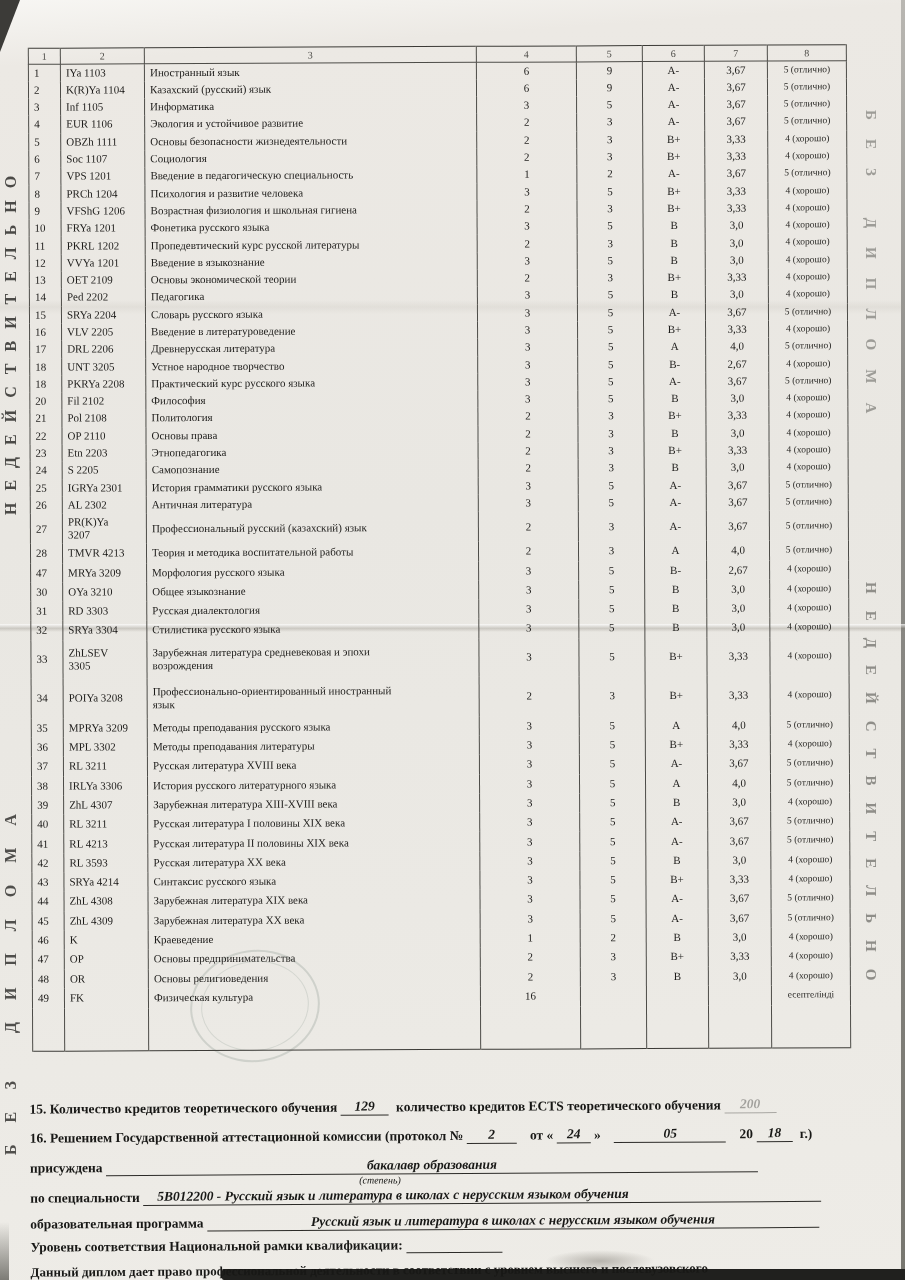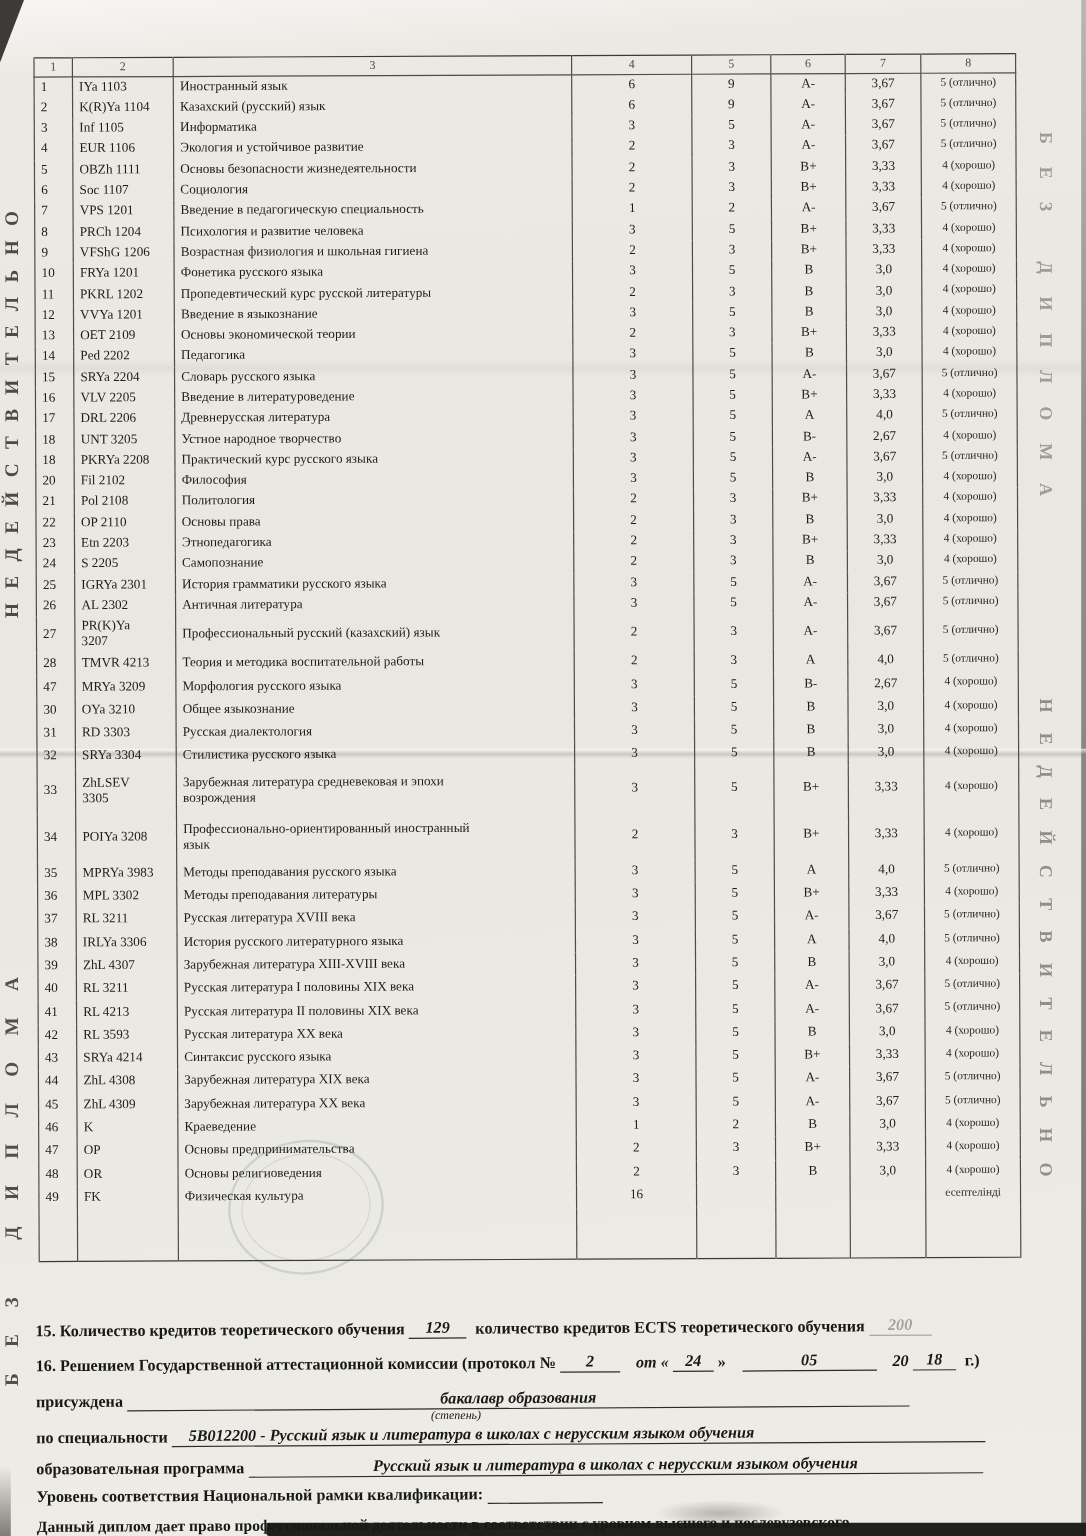--- a/index.html
+++ b/index.html
@@ -70,21 +70,21 @@
     font-style:italic;font-weight:bold;font-size:13.5px;vertical-align:bottom;}
   .w48{width:48px;} .w52{width:52px;margin-top:40px;} .w50{width:50px;} .w34{width:34px;}
   .w110{width:112px;} .w36{width:36px;}
   .faint{opacity:.35;}
   .uline{display:inline-block;border-bottom:1.3px solid #2c2b28;vertical-align:bottom;}
   .deg{width:652px;text-align:center;}
   .specv{width:664px;text-align:left;padding-left:14px;}
   .progv{width:612px;text-align:center;}
   .levv{width:96px;}
   .bi{font-style:italic;font-weight:bold;}
-  .gap-l{margin-left:10px;font-style:italic;} .gap-s{margin-left:4px;}
+  .gap-l{margin-left:10px;} .gap-s{margin-left:4px;}
 </style>
 </head>
 <body>
 
 <div class="corner-tl"></div>
 <div class="edge-right"></div>
 <div class="crease-h2"></div>
 <div class="crease-h"></div>
 <div class="stamp"></div>
 <div class="smudge"></div>
@@ -456,21 +456,21 @@
           <td class="code">POIYa 3208</td>
           <td class="name">Профессионально-ориентированный иностранный<br>язык</td>
           <td class="c">2</td>
           <td class="c">3</td>
           <td class="c lg">B+</td>
           <td class="c">3,33</td>
           <td class="trad">4 (хорошо)</td>
         </tr>
         <tr style="height: 19.3px;">
           <td class="num">35</td>
-          <td class="code">MPRYa 3983</td>
+          <td class="code">MPRYa 3209</td>
           <td class="name">Методы преподавания русского языка</td>
           <td class="c">3</td>
           <td class="c">5</td>
           <td class="c lg">A</td>
           <td class="c">4,0</td>
           <td class="trad">5 (отлично)</td>
         </tr>
         <tr style="height: 19.3px;">
           <td class="num">36</td>
           <td class="code">MPL 3302</td>

